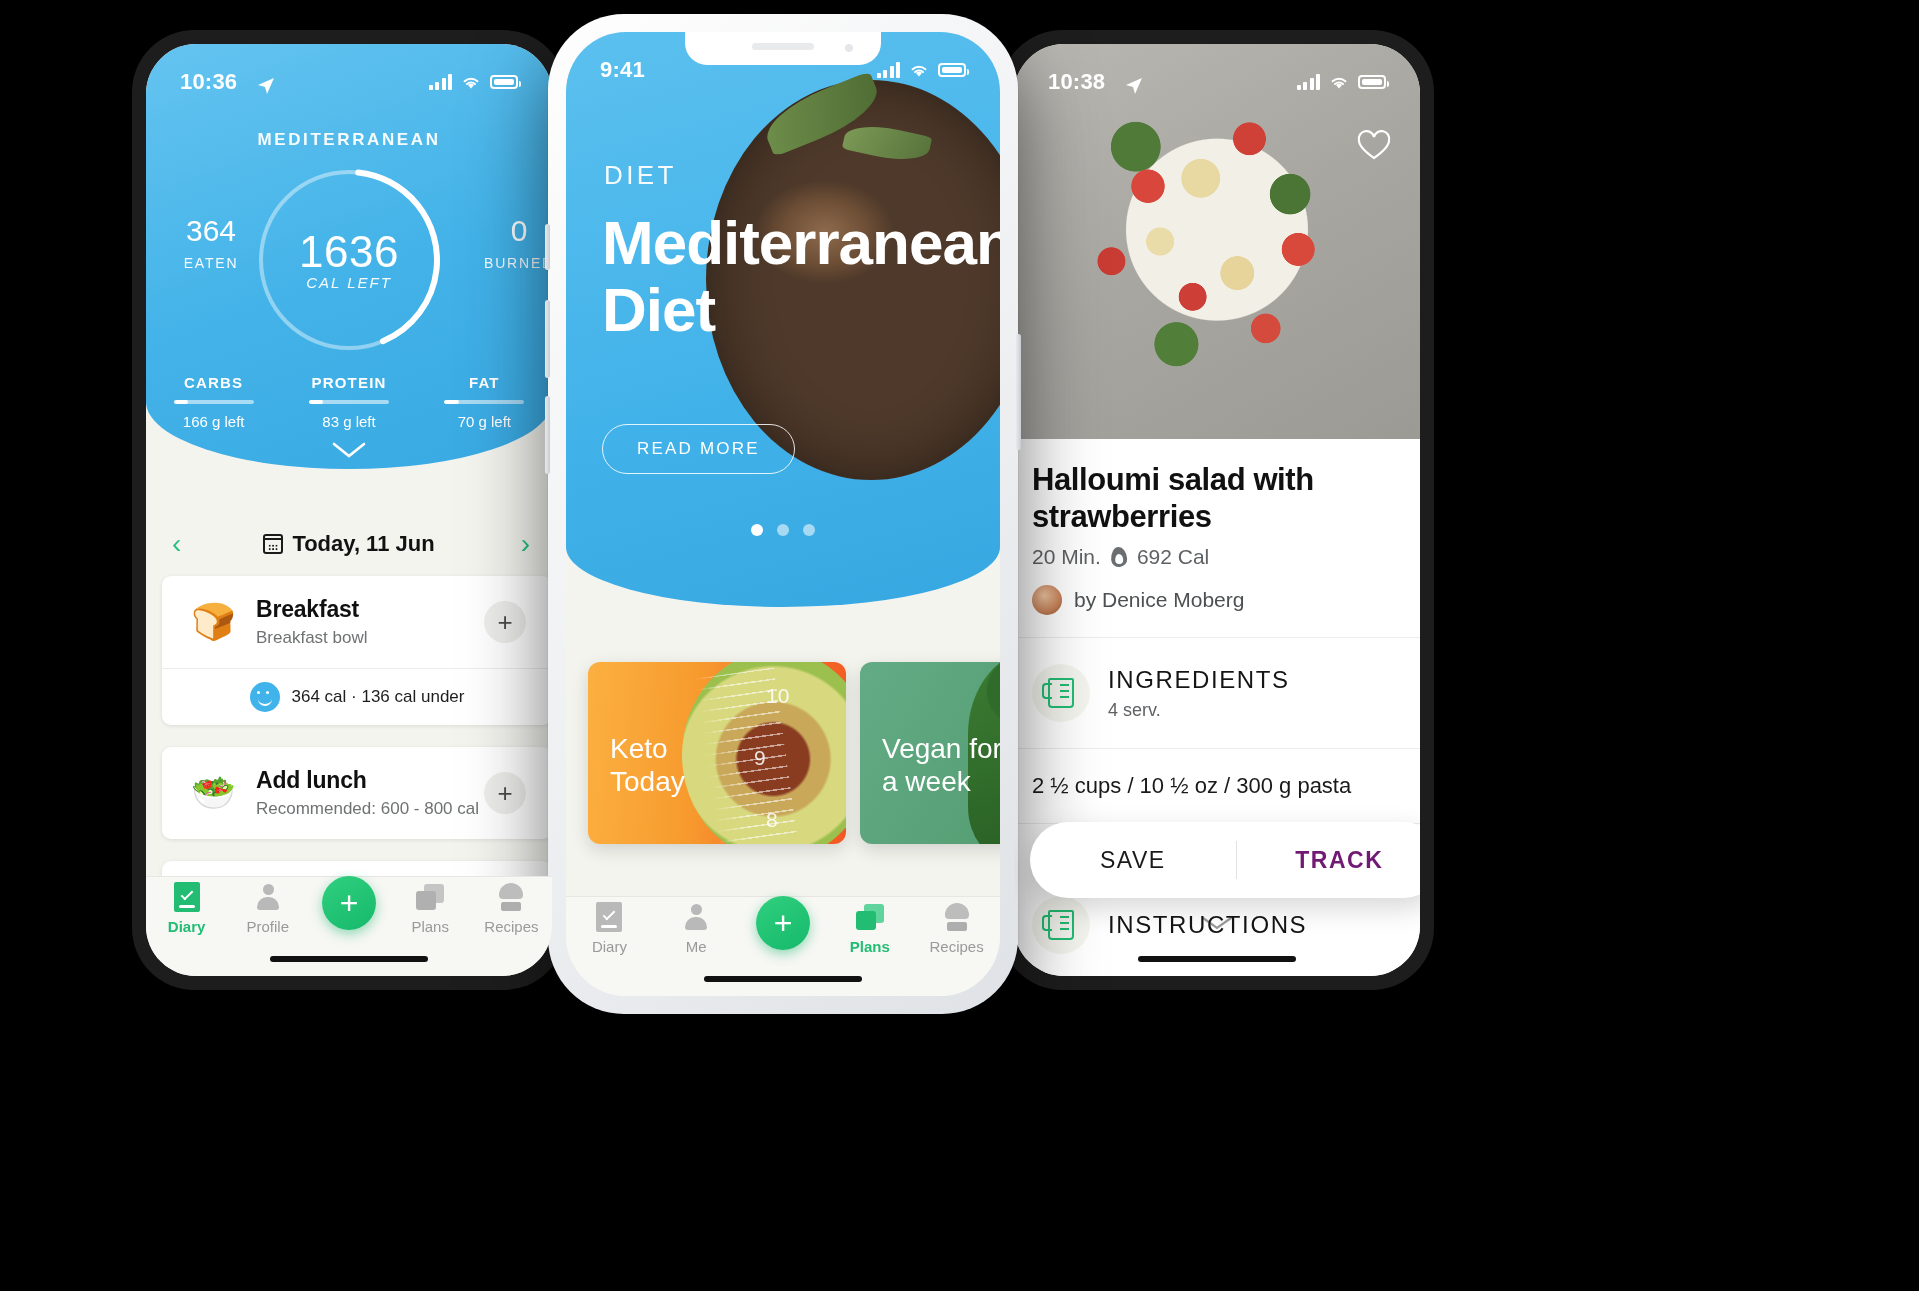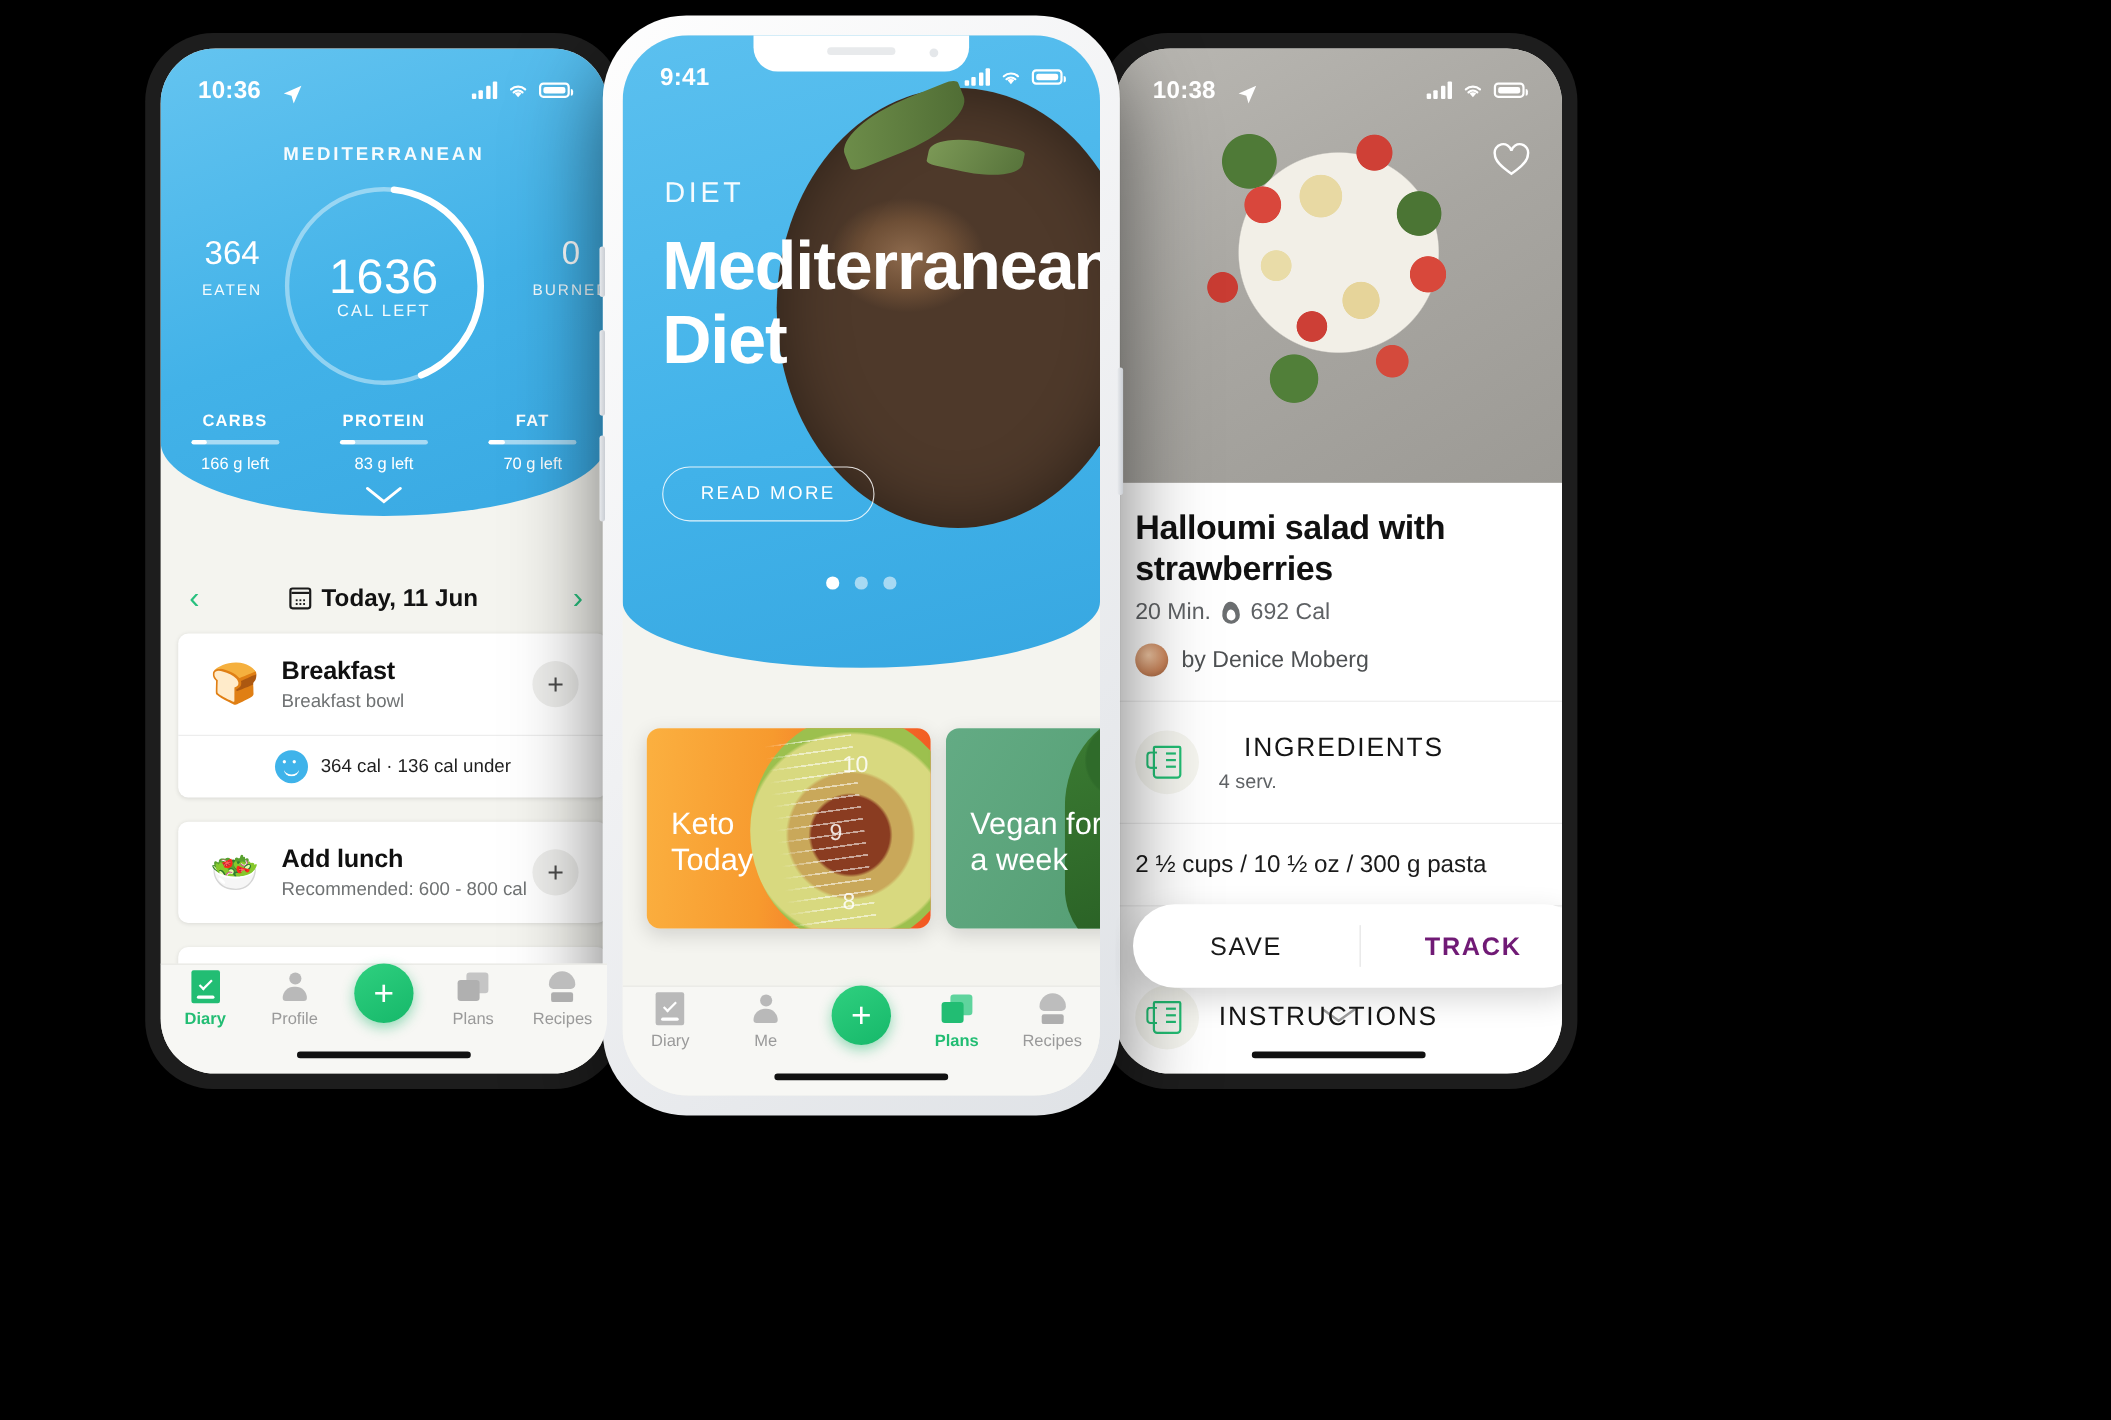--- a/index.html
+++ b/index.html
@@ -77,21 +77,21 @@
     border-bottom-right-radius: 52% 70px;
   }
   .hero-title {
     position:absolute; top:86px; left:0; right:0; text-align:center;
     color:#fff; font-size:17px; font-weight:700; letter-spacing:2.6px;
     opacity:.95;
   }
   .ring-wrap { position:absolute; top:122px; left:50%; transform:translateX(-50%); width:188px; height:188px; }
   .ring-center { position:absolute; inset:0; display:flex; flex-direction:column; align-items:center; justify-content:center; color:#fff; }
   .ring-num { font-size:44px; font-weight:400; letter-spacing:.5px; line-height:1; }
-  .ring-lbl { font-size:15px; letter-spacing:2px; margin-top:0; opacity:.95; }
+  .ring-lbl { font-size:15px; letter-spacing:2px; margin-top:0; opacity:.95;font-style:italic; }
   .side-stat { position:absolute; top:172px; color:#fff; text-align:center; width:110px; }
   .side-stat.l { left: 10px; }
   .side-stat.r { left: 318px; }
   .side-num { font-size:30px; font-weight:400; line-height:1; }
   .side-lbl { font-size:14px; letter-spacing:1.8px; margin-top:9px; opacity:.95; }
   .macros { position:absolute; top:330px; left:0; right:0; display:flex; }
   .macro { flex:1; text-align:center; color:#fff; }
   .macro-name { font-size:15px; font-weight:700; letter-spacing:1.2px; }
   .macro-bar { width:80px; height:4px; background:rgba(255,255,255,.55); border-radius:3px; margin:9px auto 0; position:relative; overflow:hidden;}
   .macro-bar span { position:absolute; left:0; top:0; bottom:0; background:#fff; border-radius:3px; }
@@ -287,21 +287,21 @@
   .flame { width:16px; height:20px; background:#6b6e70; border-radius:50% 50% 50% 50% / 62% 62% 38% 38%; transform:rotate(-4deg); position:relative;}
   .flame::after{content:'';position:absolute;left:4px;top:7px;width:8px;height:10px;background:#fff;border-radius:50% 50% 50% 50%/60% 60% 40% 40%;}
   .r-author { display:flex; align-items:center; gap:12px; padding:16px 0 0 18px; font-size:21px; color:#4d5052; }
   .avatar { width:30px; height:30px; border-radius:50%; background:radial-gradient(circle at 40% 35%,#f0c7a4,#c9845a 60%,#8d5434); }
   .r-sep { height:1px; background:#ececec; margin:22px 0 0 0; }
   .ingr-head { display:flex; align-items:center; gap:18px; padding:26px 0 26px 18px; }
   .ingr-circle { width:58px; height:58px; border-radius:50%; background:#f5f5ef; display:flex; align-items:center; justify-content:center; flex:none; }
   .beaker { width:26px; height:30px; border:2.4px solid #22bd73; border-radius:2px 2px 4px 4px; position:relative; }
   .beaker::before{content:'';position:absolute;left:-8px;top:3px;width:8px;height:12px;border:2.4px solid #22bd73;border-right:none;border-radius:4px 0 0 4px;}
   .beaker i{position:absolute;right:3px;top:4px;width:9px;height:2px;background:#22bd73;box-shadow:0 6px 0 #22bd73, 0 12px 0 #22bd73;}
-  .ingr-title { font-size:24px; letter-spacing:1.6px; color:#151515;margin-left:23px; }
+  .ingr-title { font-size:24px; letter-spacing:1.6px; color:#151515; }
   .ingr-serv { font-size:18px; color:#5f6265; margin-top:6px; }
   .ingr-row { padding:24px 18px; font-size:22px; color:#1a1a1a; border-top:1px solid #ececec; }
   .more-chev { display:flex; justify-content:center; padding:16px 0 10px; }
   .action-bar {
     position:absolute; left:16px; right:-22px; bottom:78px; height:76px;
     background:#fff; border-radius:40px;
     box-shadow:0 10px 28px rgba(0,0,0,.16);
     display:flex; align-items:center; z-index:12;
   }
   .action-btn { flex:1; text-align:center; font-size:23px; letter-spacing:1.5px; font-weight:400; color:#1a1a1a; }

